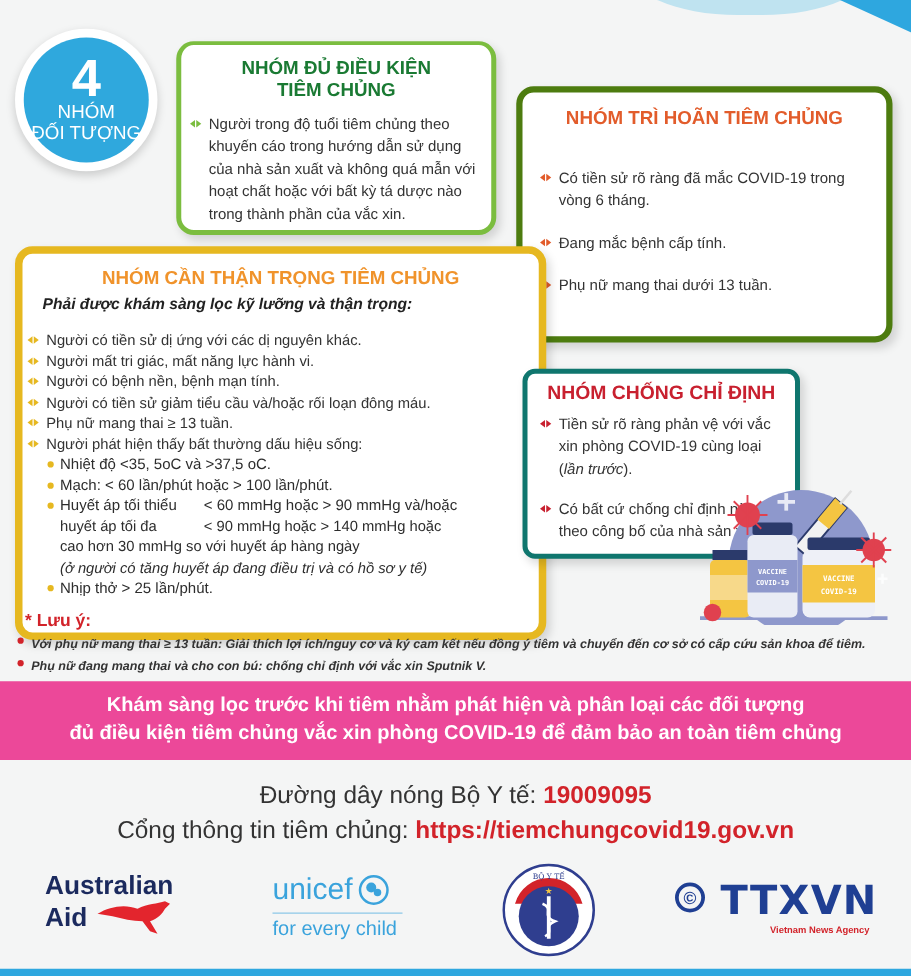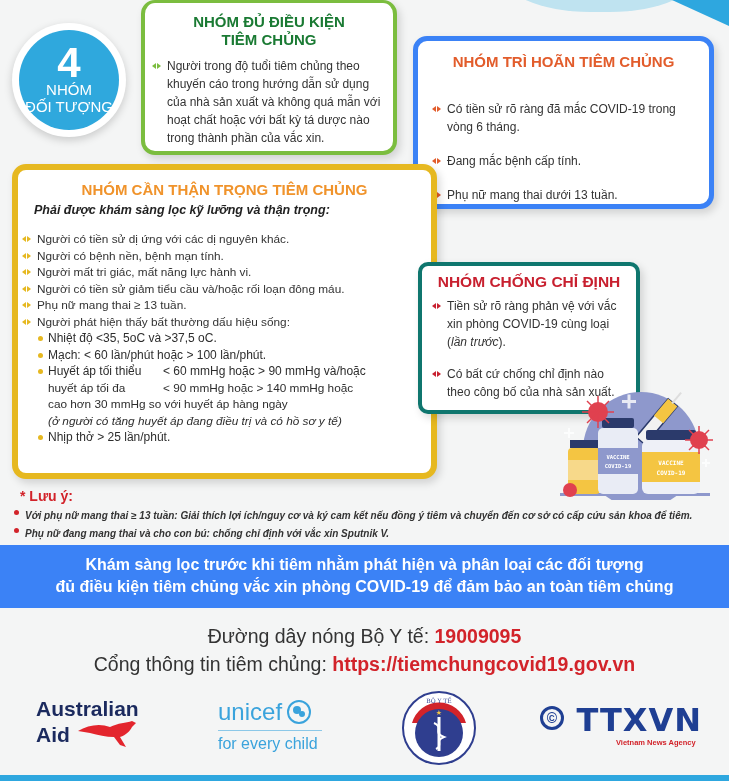--- a/index.html
+++ b/index.html
@@ -31,20 +31,21 @@
     left: 19px; top: 30px; width: 100px; height: 100px; border-radius: 50%;
     background: #2fa8dd; color: #fff; text-align: center;
     display: flex; flex-direction: column; align-items: center; justify-content: center;
   }
   .badge .num { font-size: 42px; font-weight: bold; line-height: 36px; }
   .badge .lbl { font-size: 15px; font-weight: normal; line-height: 17px; }
 
   .card {
     background: #fff; border-radius: 14px;
     box-shadow: 3px 4px 8px rgba(0,0,0,0.15);
+    margin-top: 33px;
   }
   .bullet {
     display: flex; align-items: flex-start; font-size: 12px; line-height: 18px; color: #333;
   }
   .arrow {
     flex: 0 0 auto; width: 12px; height: 18px; position: relative; margin-right: 3px;
   }
   .arrow::before, .arrow::after {
     content: ""; position: absolute; top: 6px; width: 0; height: 0;
     border-top: 3px solid transparent; border-bottom: 3px solid transparent;
@@ -52,21 +53,21 @@
   .arrow::before { left: 0; border-right: 4px solid currentColor; }
   .arrow::after { left: 5px; border-left: 4px solid currentColor; }
 
   
   .green { left: 141px; top: 0; width: 256px; height: 155px; border: 4px solid #7bbd3f; border-top-width: 3px; }
   .green .title { color: #1a7a33; font-weight: bold; font-size: 15px; text-align: center; line-height: 18px; margin-top: 10px; }
   .green .body { padding: 8px 8px 0 7px; }
   .green .arrow { color: #7bbd3f; }
 
   
-  .orange { left: 413px; top: 36px; width: 301px; height: 173px; border: 5px solid #3b82f6; }
+  .orange { left: 413px; top: 36px; width: 301px; height: 205px; border: 5px solid #4d7c0f; }
   .orange .title { color: #e25c2b; font-weight: bold; font-size: 15px; text-align: center; margin-top: 12px; }
   .orange .body { padding: 30px 12px 0 14px; }
   .orange .bullet { margin-bottom: 16px; }
   .orange .arrow { color: #e25c2b; }
 
   
   .yellow { left: 12px; top: 164px; width: 425px; height: 315px; border: 6px solid #e6b820; }
   .yellow .title { color: #f0932b; font-weight: bold; font-size: 15px; text-align: center; margin-top: 11px; }
   .yellow .subtitle { font-style: italic; font-weight: bold; font-size: 12.5px; color: #222; margin: 5px 0 0 16px; }
   .yellow .body { padding: 14px 6px 0 4px; }
@@ -90,21 +91,21 @@
   
   .illus { left: 556px; top: 390px; width: 160px; height: 110px; }
 
   
   .note-title { left: 20px; top: 488px; color: #d2232a; font-weight: bold; font-size: 14px; }
   .note-line { left: 14px; font-size: 10px; font-style: italic; font-weight: bold; color: #333; display: flex; align-items: flex-start; }
   .note-line .rd { width: 5px; height: 5px; border-radius: 50%; background: #d2232a; margin-right: 6px; }
 
   
   .banner {
-    left: 0; top: 545px; width: 729px; height: 63px; background: #3b82f6;
+    left: 0; top: 545px; width: 729px; height: 63px; background: #ec4899;
     color: #fff; font-weight: bold; text-align: center; font-size: 16px; line-height: 22px;
     padding-top: 9px;
   }
 
   
   .hotline { left: 0; top: 622px; width: 729px; text-align: center; font-size: 19.5px; line-height: 28px; color: #333; }
   .hotline .hl { color: #d2232a; font-weight: bold; }
   .portal { left: 0; top: 650px; width: 729px; text-align: center; font-size: 19.5px; line-height: 28px; color: #333; }
   .portal .hl { color: #d2232a; font-weight: bold; }
 
@@ -173,25 +174,25 @@
 <div class="abs card yellow">
   <div class="title">NHÓM CẦN THẬN TRỌNG TIÊM CHỦNG</div>
   <div class="subtitle">Phải được khám sàng lọc kỹ lưỡng và thận trọng:</div>
   <div class="body">
     <div class="bullet">
         <span class="arrow"></span>
         <span>Người có tiền sử dị ứng với các dị nguyên khác.</span>
       </div>
     <div class="bullet">
         <span class="arrow"></span>
+        <span>Người mất tri giác, mất năng lực hành vi.</span>
+      </div>
+    <div class="bullet">
+        <span class="arrow"></span>
         <span>Người có bệnh nền, bệnh mạn tính.</span>
-      </div>
-    <div class="bullet">
-        <span class="arrow"></span>
-        <span>Người mất tri giác, mất năng lực hành vi.</span>
       </div>
     <div class="bullet">
         <span class="arrow"></span>
         <span>Người có tiền sử giảm tiểu cầu và/hoặc rối loạn đông máu.</span>
       </div>
     <div class="bullet">
         <span class="arrow"></span>
         <span>Phụ nữ mang thai ≥ 13 tuần.</span>
       </div>
     <div class="bullet">

